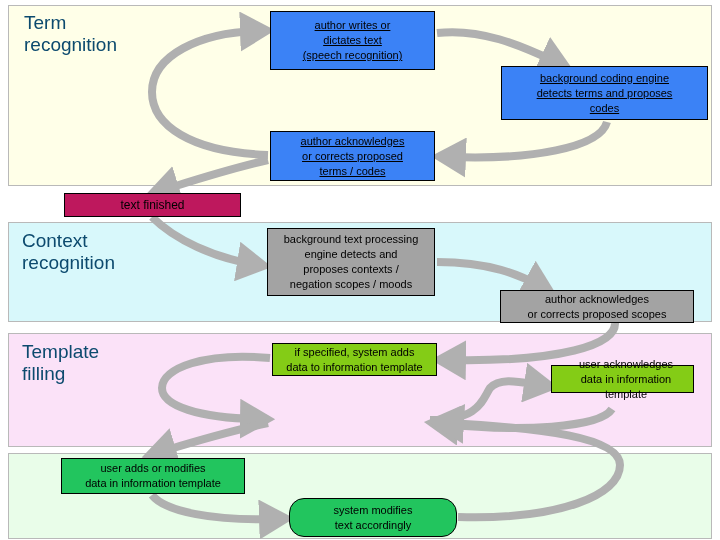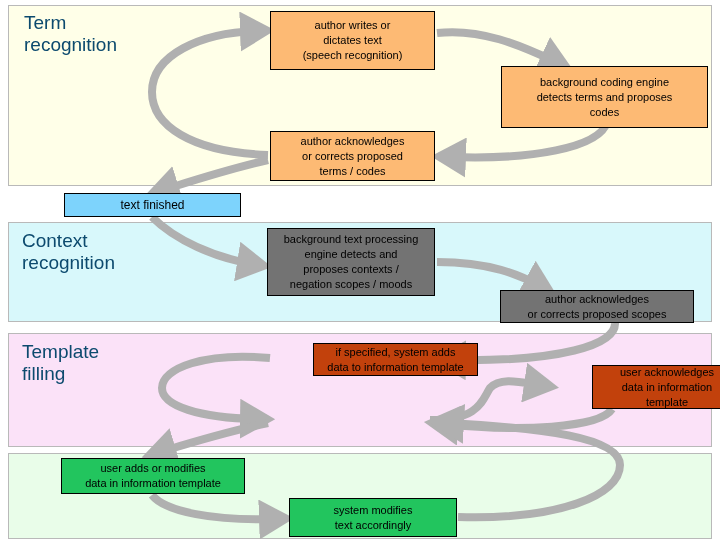--- a/index.html
+++ b/index.html
@@ -30,25 +30,25 @@
     align-items:center;
     justify-content:center;
     text-align:center;
     font-size:11px;
     line-height:15px;
     color:#000;
     white-space:pre-line;
     padding:2px 3px;
     z-index:5;
   }
-  .node.yellow{background:#fdba74;}
-  .node.cyan{background:#737373;}
-  .node.pink{background:#c2410c;margin-left:41px;}
+  .node.yellow{background:#3b82f6;text-decoration:underline;}
+  .node.cyan{background:#a3a3a3;}
+  .node.pink{background:#84cc16;}
   .node.green{background:#22c55e;}
-  .node.white{background:#7dd3fc;font-size:12px;}
+  .node.white{background:#be185d;font-size:12px;}
 
   svg#arrows{position:absolute;left:0;top:0;width:720px;height:540px;z-index:2;pointer-events:none;}
   .arr{fill:none;stroke:#b0b0b0;stroke-width:8;stroke-linecap:butt;}
 </style>
 </head>
 <body>
 
 <div id="stage">
 
   <div class="band" style="left:8px;top:5px;width:704px;height:181px;background:#ffffe8;"></div>
@@ -100,21 +100,21 @@
 recognition</div>
 
   <div class="band-title" style="left:22px;top:341px;">Template
 filling</div>
 
 
   <div class="node yellow" style="left:270px;top:11px;width:165px;height:59px;">author writes or
 dictates text
 (speech recognition)</div>
 
-  <div class="node yellow" style="left:501px;top:66px;width:207px;height:62px;">background coding engine
+  <div class="node yellow" style="left:501px;top:66px;width:207px;height:54px;">background coding engine
 detects terms and proposes
 codes</div>
 
   <div class="node yellow" style="left:270px;top:131px;width:165px;height:50px;">author acknowledges
 or corrects proposed
 terms / codes</div>
 
   <div class="node white" style="left:64px;top:193px;width:177px;height:24px;">text finished</div>
 
   <div class="node cyan" style="left:267px;top:228px;width:168px;height:68px;">background text processing
@@ -122,23 +122,23 @@
 proposes contexts /
 negation scopes / moods</div>
 
   <div class="node cyan" style="left:500px;top:290px;width:194px;height:33px;">author acknowledges
 or corrects proposed scopes</div>
 
   <div class="node pink" style="left:272px;top:343px;width:165px;height:33px;">if specified, system adds
 data to information template</div>
 
 
-  <div class="node pink" style="left:551px;top:365px;width:143px;height:44px;padding-left:10px;">user acknowledges
+  <div class="node pink" style="left:551px;top:365px;width:143px;height:28px;padding-left:10px;">user acknowledges
 data in information
 template</div>
 
   <div class="node green" style="left:61px;top:458px;width:184px;height:36px;">user adds or modifies
 data in information template</div>
 
-  <div class="node green" style="left:289px;top:498px;width:168px;height:39px;">system modifies
+  <div class="node green" style="left:289px;top:498px;width:168px;height:39px;border-radius:15px;">system modifies
 text accordingly</div>
 
 </div>
 
 </body></html>

